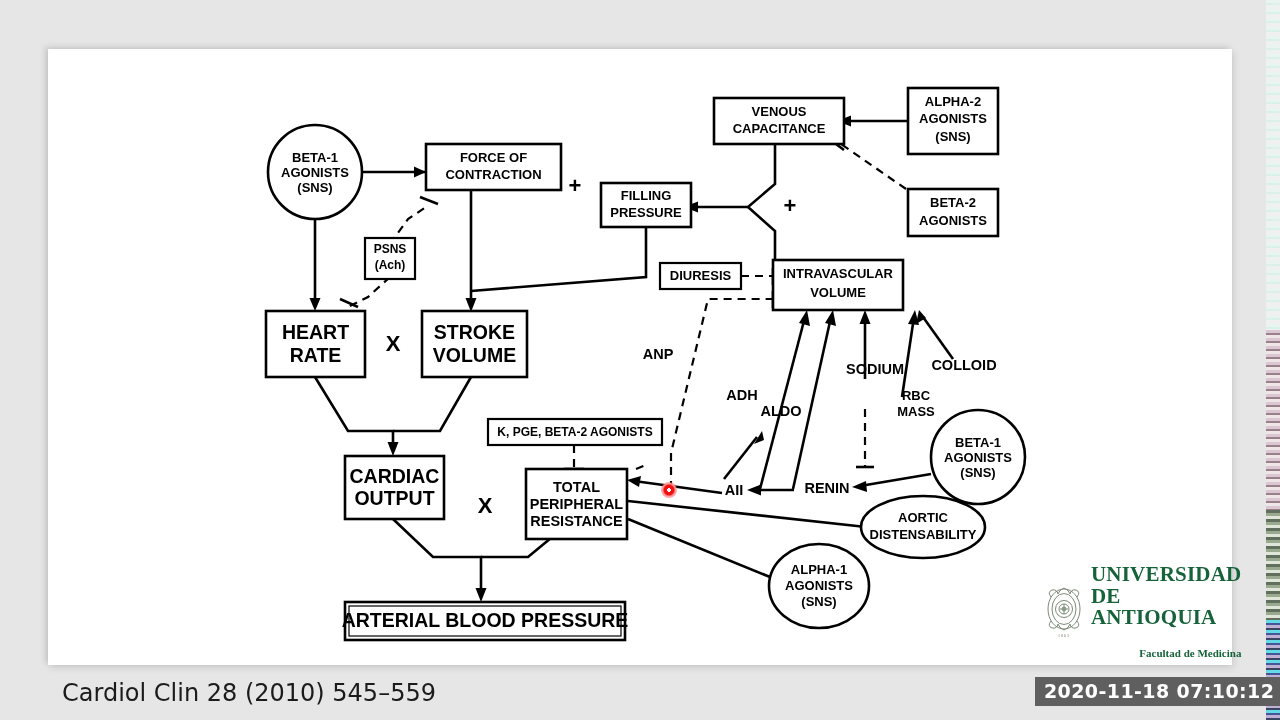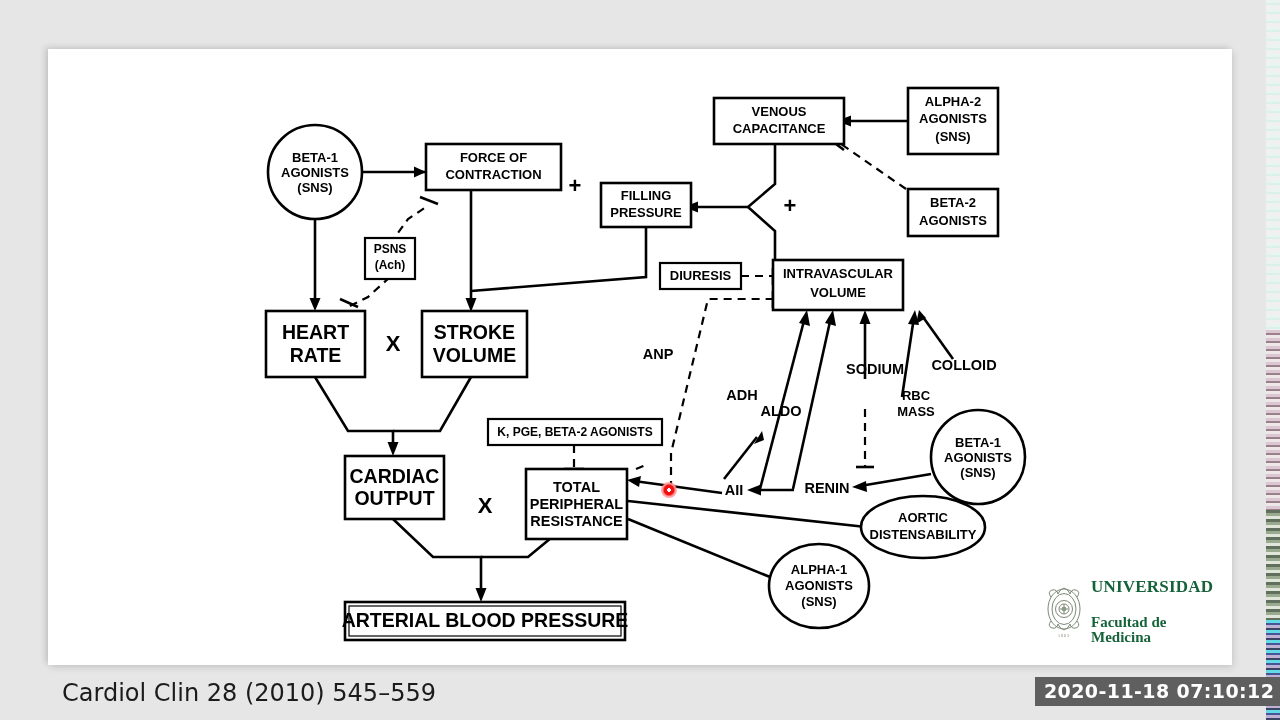--- a/index.html
+++ b/index.html
@@ -58,27 +58,27 @@
     position:relative;
   }
   #logo .crest-text{
     position:absolute;left:0;bottom:-1px;width:42px;text-align:center;
     font-size:4px;letter-spacing:1px;color:#6d7a68;
     font-family:"Liberation Serif", serif;
   }
   #logo .words{display:flex;flex-direction:column;line-height:1.0;}
   #logo .l1,#logo .l2{
     font-family:"Liberation Serif", serif;
-    font-weight:bold;font-size:17px;color:#16633a;letter-spacing:.2px;
+    font-weight:bold;font-size:21px;color:#16633a;letter-spacing:.2px;
   }
   #logo .l2{margin-top:1px;}
   #logo .l3{
     font-family:"Liberation Serif", serif;
-    font-weight:bold;font-size:15px;color:#16633a;
-    text-align:left;margin-top:20px;
+    font-weight:bold;font-size:11px;color:#16633a;
+    text-align:right;margin-top:20px;
   }
 
   
   #cursor-dot{
     position:absolute;left:661px;top:482px;width:16px;height:16px;
     border-radius:50%;
     background:radial-gradient(circle at 50% 50%,
       #ffffff 0%,#ffffff 16%,
       #f01010 18%,#f01010 42%,
       #ff9c9c 56%, rgba(255,90,90,.45) 74%, rgba(255,120,120,0) 100%);
@@ -411,20 +411,21 @@
             <path d="M21,45 q-5,-2 -6,-6 M21,45 q5,-2 6,-6"></path>
           </g>
           <g fill="#8d9a88">
             <circle cx="21" cy="24" r="2.4"></circle>
           </g>
         </svg>
         <div class="crest-text">1803</div>
       </div>
       <div class="words">
         <div class="l1">UNIVERSIDAD</div>
+        <div class="l2">DE ANTIOQUIA</div>
         <div class="l3">Facultad de Medicina</div>
       </div>
     </div>
 
   </div>
 
   <div id="cursor-dot"></div>
 
   <div id="citation">Cardiol Clin 28 (2010) 545–559</div>
 

